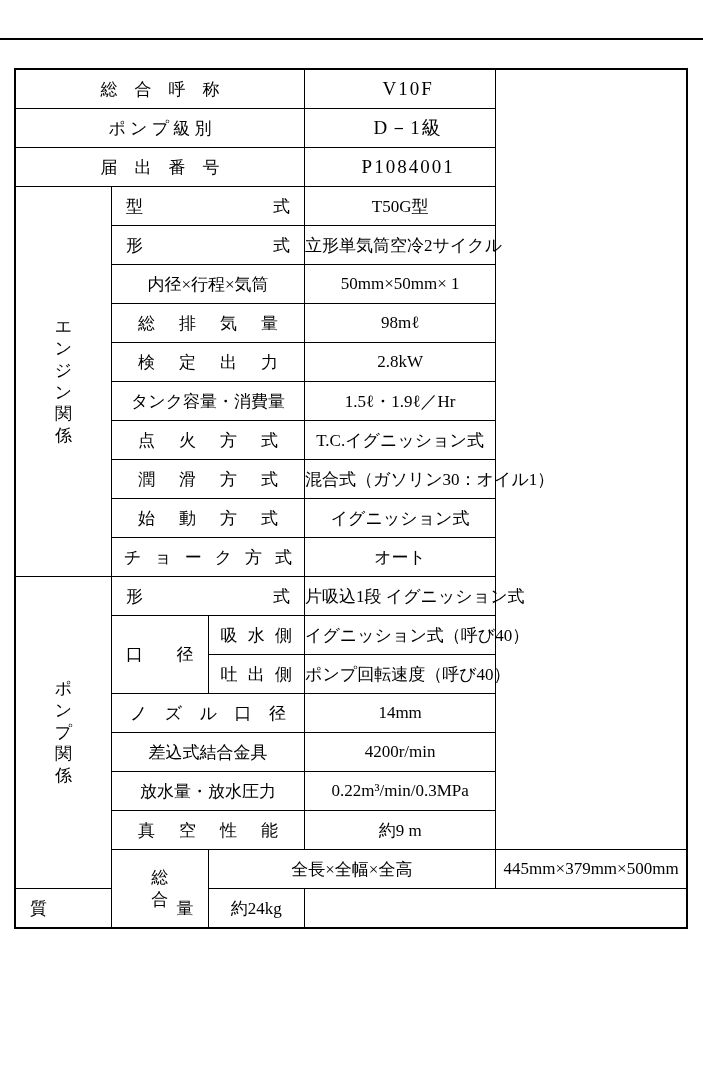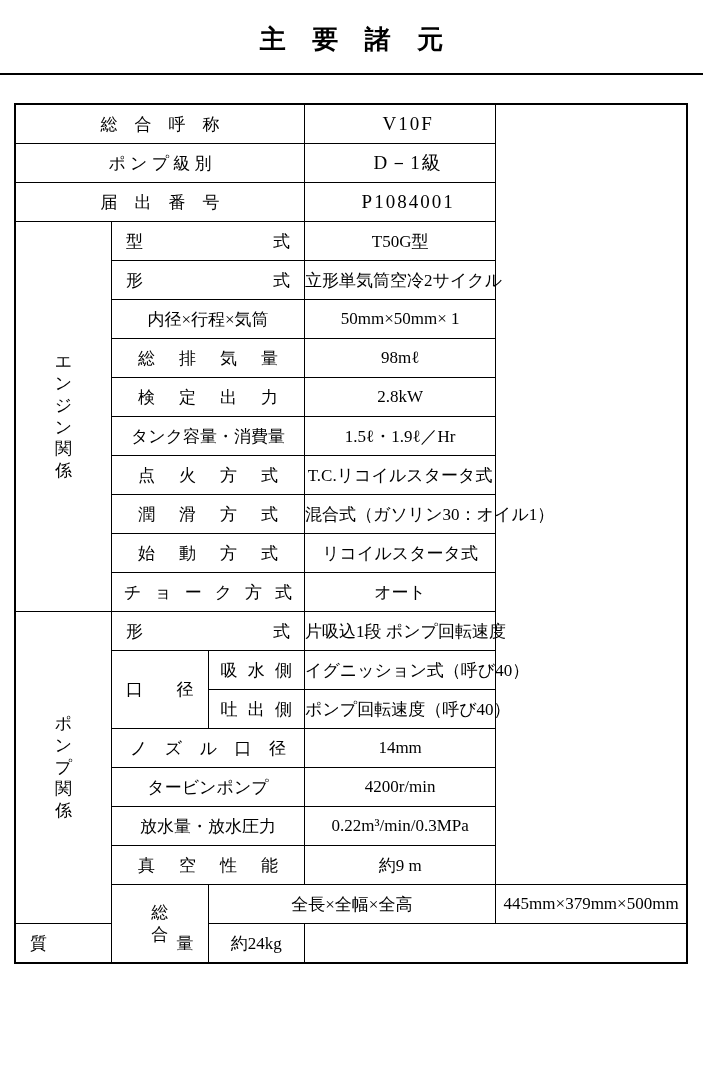--- a/index.html
+++ b/index.html
@@ -93,21 +93,20 @@
     font-size: 19px;
     letter-spacing: 2px;
   }
 </style>
 </head>
 <body>
 
 <div class="page">
 
   <div class="title-wrap">
-    <div class="title">主 要 諸 元</div>
     <div class="title-rule"></div>
   </div>
 
   <div class="table-wrap">
     <table class="spec">
 
       <tbody>
           <tr class="big-head">
         <td colspan="3" class="lbl" style="width:288px">総　合　呼　称</td>
         <td class="val">V10F</td>
@@ -181,21 +180,21 @@
       </tr>
       <tr>
         <td colspan="2" class="lbl">
           <span class="lbl-spread" style="padding:0 26px">
                 <span>点</span>
                 <span>火</span>
                 <span>方</span>
                 <span>式</span>
               </span>
         </td>
-        <td class="val">T.C.リコイルスタータ式</td>
+        <td class="val">T.C.イグニッション式</td>
       </tr>
       <tr>
         <td colspan="2" class="lbl">
           <span class="lbl-spread" style="padding:0 26px">
                 <span>潤</span>
                 <span>滑</span>
                 <span>方</span>
                 <span>式</span>
               </span>
         </td>
@@ -203,21 +202,21 @@
       </tr>
       <tr>
         <td colspan="2" class="lbl">
           <span class="lbl-spread" style="padding:0 26px">
                 <span>始</span>
                 <span>動</span>
                 <span>方</span>
                 <span>式</span>
               </span>
         </td>
-        <td class="val">リコイルスタータ式</td>
+        <td class="val">イグニッション式</td>
       </tr>
       <tr>
         <td colspan="2" class="lbl">
           <span class="lbl-spread" style="padding:0 12px">
                 <span>チ</span>
                 <span>ョ</span>
                 <span>ー</span>
                 <span>ク</span>
                 <span>方</span>
                 <span>式</span>
@@ -235,21 +234,21 @@
                 <span style="display: block;">関</span>
                 <span style="display: block;">係</span>
               </span>
         </td>
         <td colspan="2" class="lbl">
           <span class="lbl-spread">
                 <span>形</span>
                 <span>式</span>
               </span>
         </td>
-        <td class="val">片吸込1段 ポンプ回転速度</td>
+        <td class="val">片吸込1段 イグニッション式</td>
       </tr>
       <tr>
         <td class="lbl" rowspan="2" style="width:122px">
           <span class="lbl-spread" style="padding:0 14px">
                 <span>口</span>
                 <span>径</span>
               </span>
         </td>
         <td class="lbl" style="width:128px">
           <span class="lbl-spread" style="padding:0 12px">
@@ -276,21 +275,21 @@
                 <span>ノ</span>
                 <span>ズ</span>
                 <span>ル</span>
                 <span>口</span>
                 <span>径</span>
               </span>
         </td>
         <td class="val">14mm</td>
       </tr>
       <tr>
-        <td colspan="2" class="lbl">タービンポンプ</td>
+        <td colspan="2" class="lbl">差込式結合金具</td>
         <td class="val">4200r/min</td>
       </tr>
       <tr>
         <td colspan="2" class="lbl">放水量・放水圧力</td>
         <td class="val">0.22m³/min/0.3MPa</td>
       </tr>
       <tr>
         <td colspan="2" class="lbl">
           <span class="lbl-spread" style="padding:0 26px">
                 <span>真</span>

